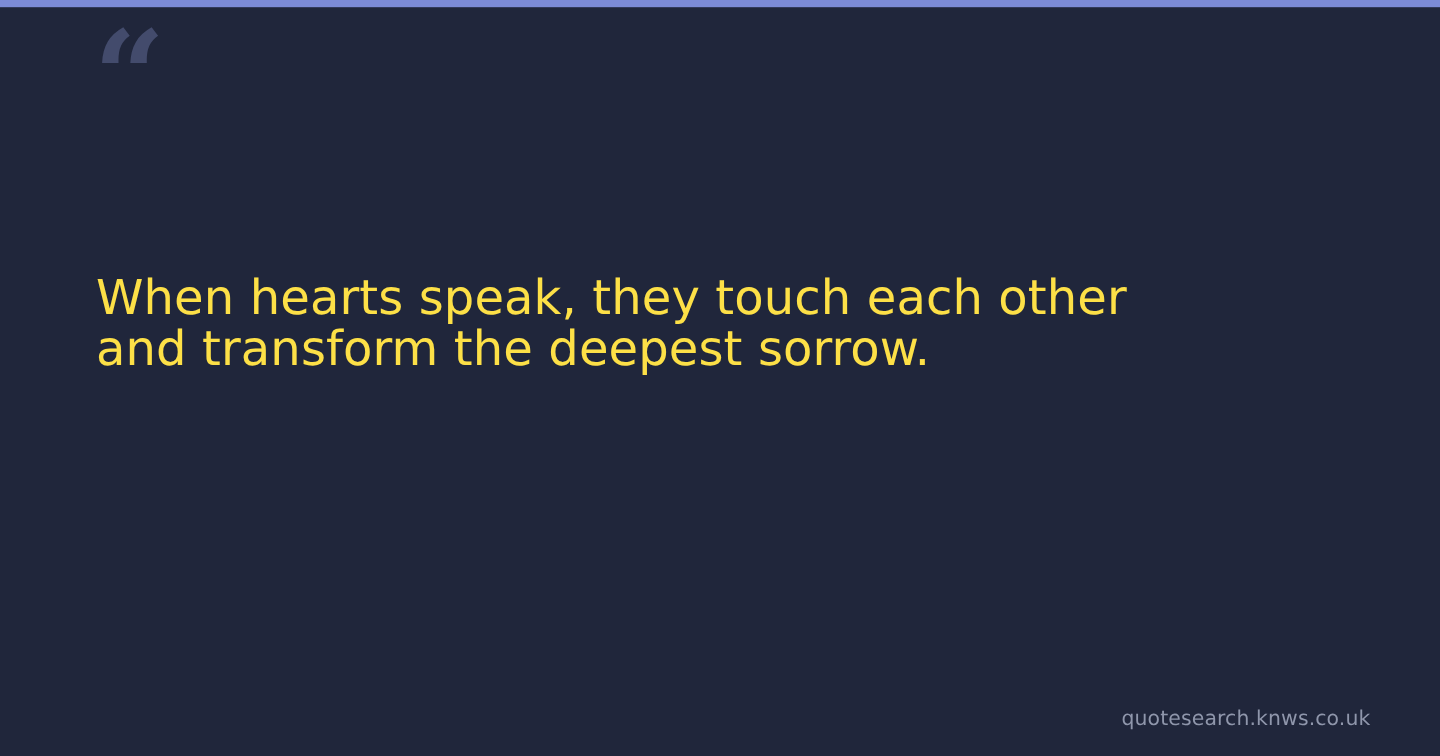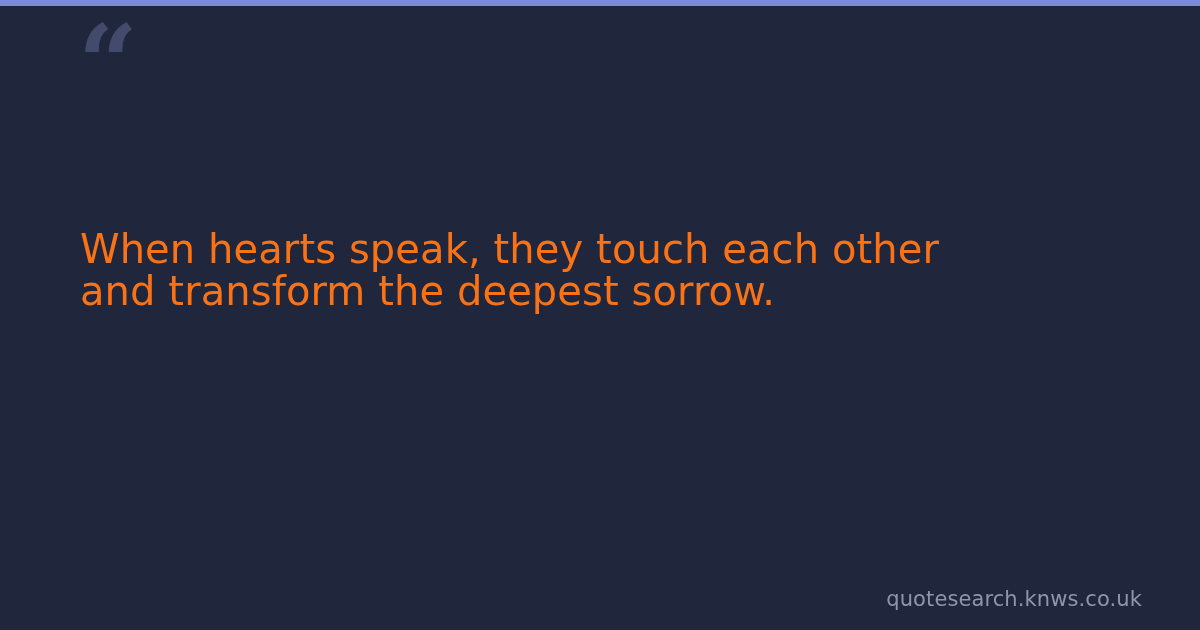--- a/index.html
+++ b/index.html
@@ -52,21 +52,21 @@
     top: 228px;
     width: 1000px;
   }
 
   .quote-text {
     margin: 0;
     font-family: "DejaVu Sans", sans-serif;
     font-size: 40px;
     line-height: 42px;
     font-weight: 400;
-    color: #f97316;
+    color: #fde047;
     letter-spacing: 0.1px;
     max-width: 900px;
   }
 
   .attribution {
     margin: 0;
     padding-top: 31px;
     font-family: "DejaVu Sans", sans-serif;
     font-size: 22px;
     line-height: 26px;
@@ -78,21 +78,21 @@
   .attribution .dash {
     color: #7b87d4;
     padding-right: 6px;
   }
 
   .watermark {
     position: absolute;
     right: 58px;
     bottom: 22px;
     font-family: "DejaVu Sans", sans-serif;
-    font-size: 21px;
+    font-size: 17px;
     line-height: 18px;
     font-weight: 400;
     color: #8f96ab;
     letter-spacing: 0.1px;
     text-align: center;
   }
 </style>
 </head>
 <body>
 

